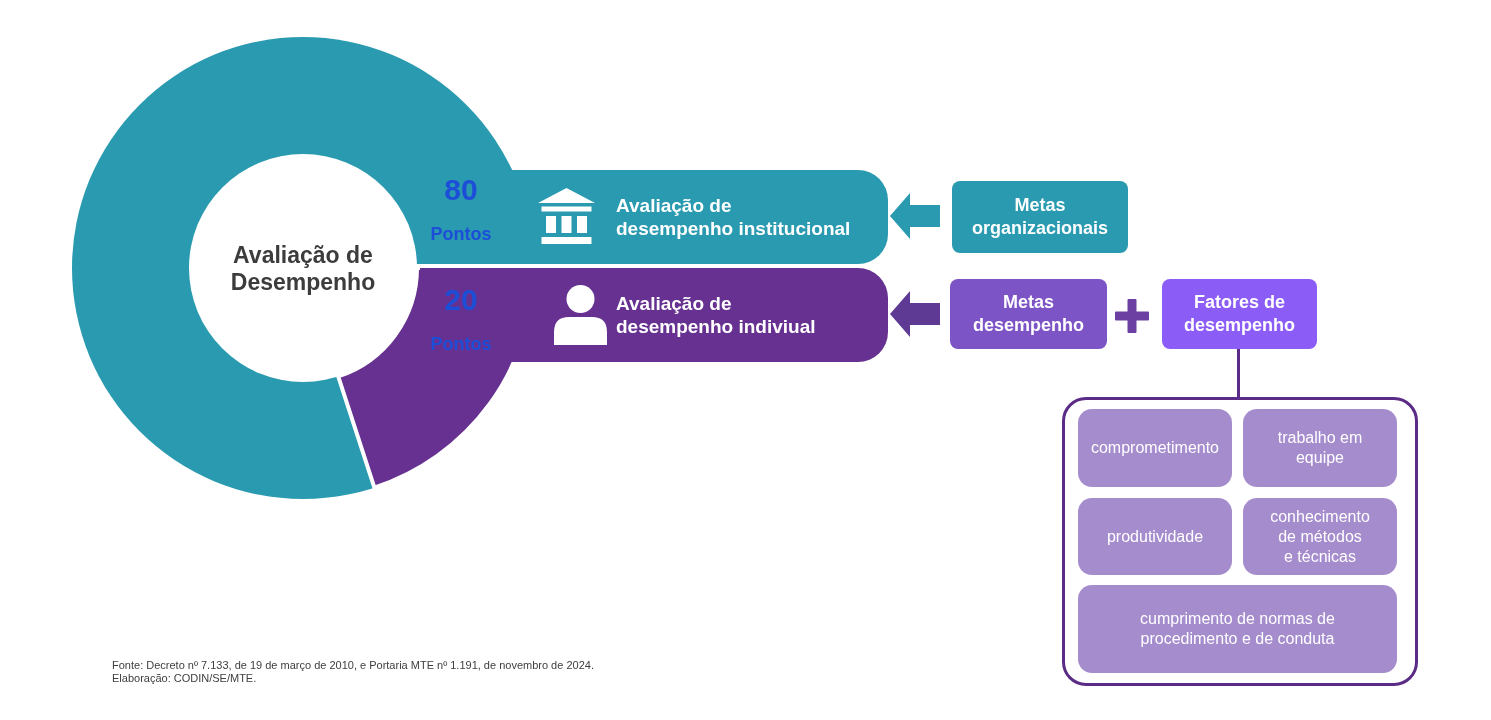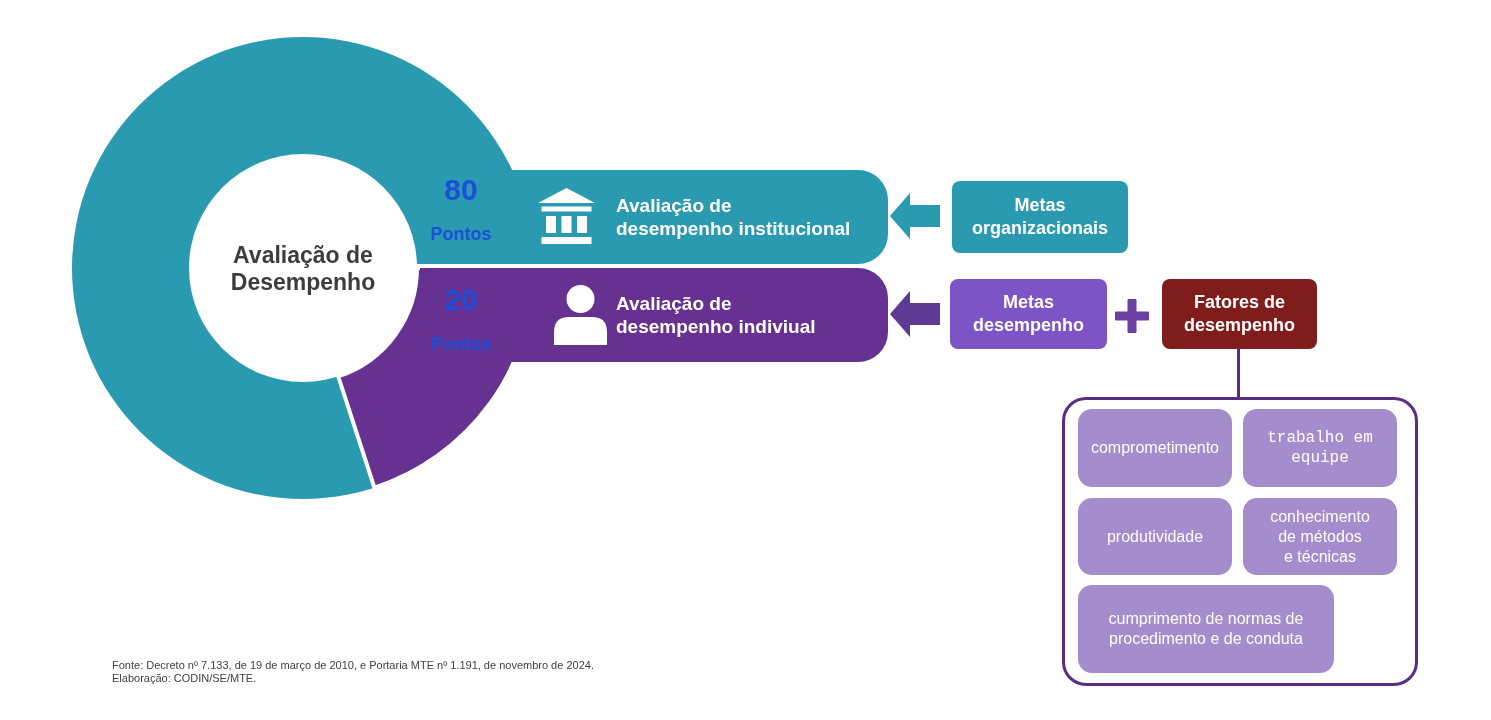--- a/index.html
+++ b/index.html
@@ -38,38 +38,38 @@
   .arrow-teal   { top:193px; }
   .arrow-purple { top:291px; }
   
   .rbox {
     position:absolute; z-index:4; border-radius:8px;
     display:flex; flex-direction:column; align-items:center; justify-content:center;
     color:#fff; font-weight:bold; font-size:18px; line-height:23px; text-align:center;
   }
   .rbox-teal    { left:952px;  top:181px; width:176px; height:72px; background:#299AB0; }
   .rbox-metas   { left:950px;  top:279px; width:157px; height:70px; background:#7D54C6; }
-  .rbox-fatores { left:1162px; top:279px; width:155px; height:70px; background:#7f1d1d; }
+  .rbox-fatores { left:1162px; top:279px; width:155px; height:70px; background:#8b5cf6; }
   .plus-icon { position:absolute; left:1113px; top:297px; z-index:4; }
   
   .connector { position:absolute; left:1237px; top:349px; width:3px; height:49px; background:#5B2C86; z-index:2; }
   .factors-container {
     position:absolute; left:1062px; top:397px; width:356px; height:289px; z-index:3;
     background:#fff; border:3px solid #5B2C86; border-radius:24px;
   }
   .fbox {
     position:absolute; background:#A58CCD; border-radius:14px;
     display:flex; flex-direction:column; align-items:center; justify-content:center;
     color:#fff; font-size:16px; line-height:20px; text-align:center;
   }
   .f1 { left:13px;  top:9px;   width:154px; height:78px; }
-  .f2 { left:178px; top:9px;   width:154px; height:78px;font-family:Liberation Mono, monospace; }
+  .f2 { left:178px; top:9px;   width:154px; height:78px; }
   .f3 { left:13px;  top:98px;  width:154px; height:77px; }
   .f4 { left:178px; top:98px;  width:154px; height:77px; }
-  .f5 { left:13px;  top:185px; width:256px; height:88px; }
+  .f5 { left:13px;  top:185px; width:319px; height:88px; }
   
   .footer { position:absolute; left:112px; top:659px; font-size:11px; line-height:13px; color:#3E3E3E; z-index:4; }
 </style>
 </head>
 <body>
 
 <div class="canvas">
 
   <svg class="donut-svg" width="486" height="486" viewBox="0 0 486 486">
     <circle cx="243" cy="243" r="231" fill="#299AB0"></circle>

